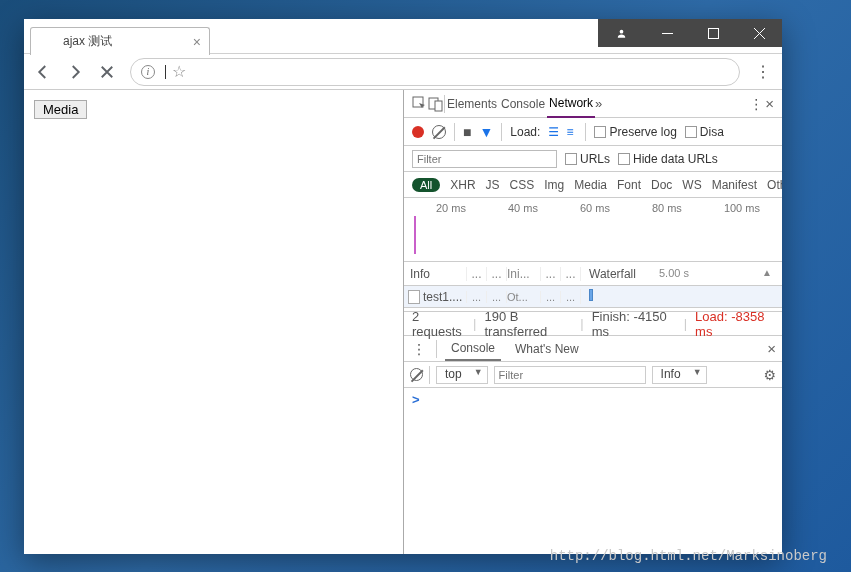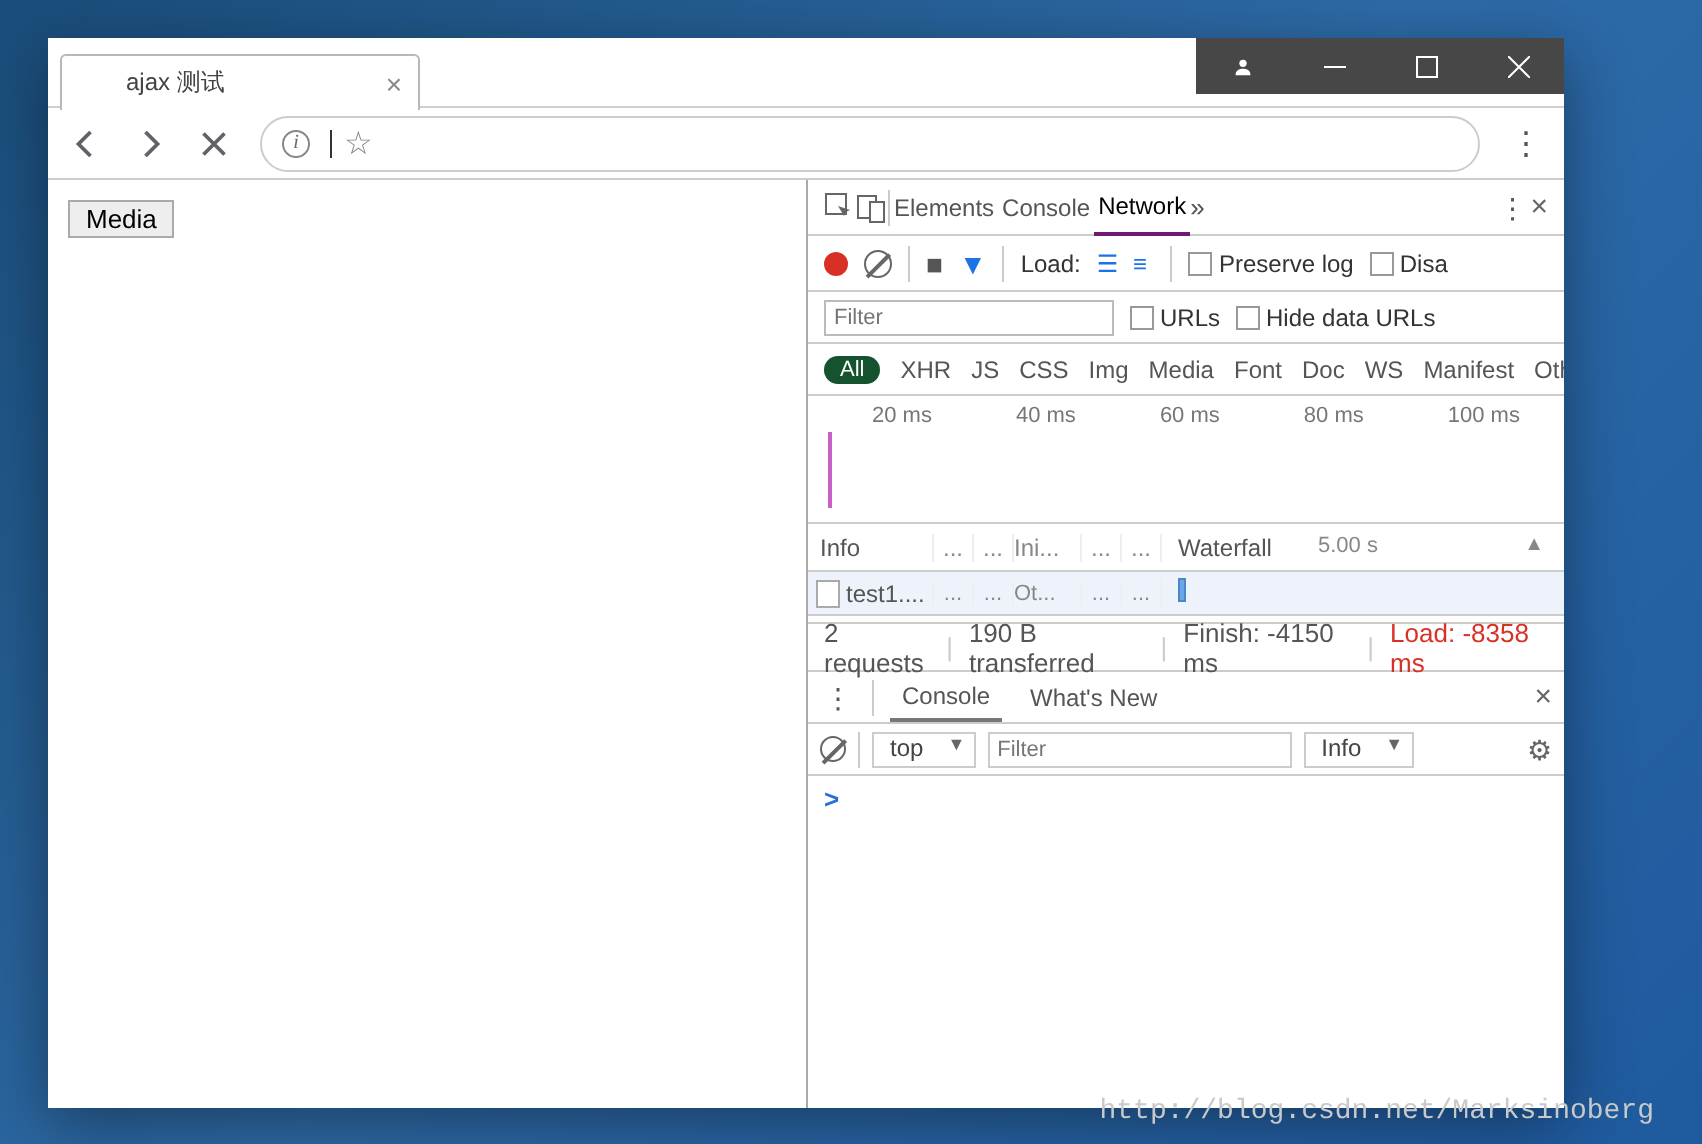--- a/index.html
+++ b/index.html
@@ -292,13 +292,13 @@
         <span class="gear">⚙</span>
       </div>
 
       <div class="console-body">
         <span class="prompt">&gt;</span>
       </div>
     </div>
   </div>
 </div>
 
-<div class="watermark">http://blog.csdn.net/Marksinoberg</div>
+<div class="watermark">http://blog.html.net/Marksinoberg</div>
 
 </body></html>

